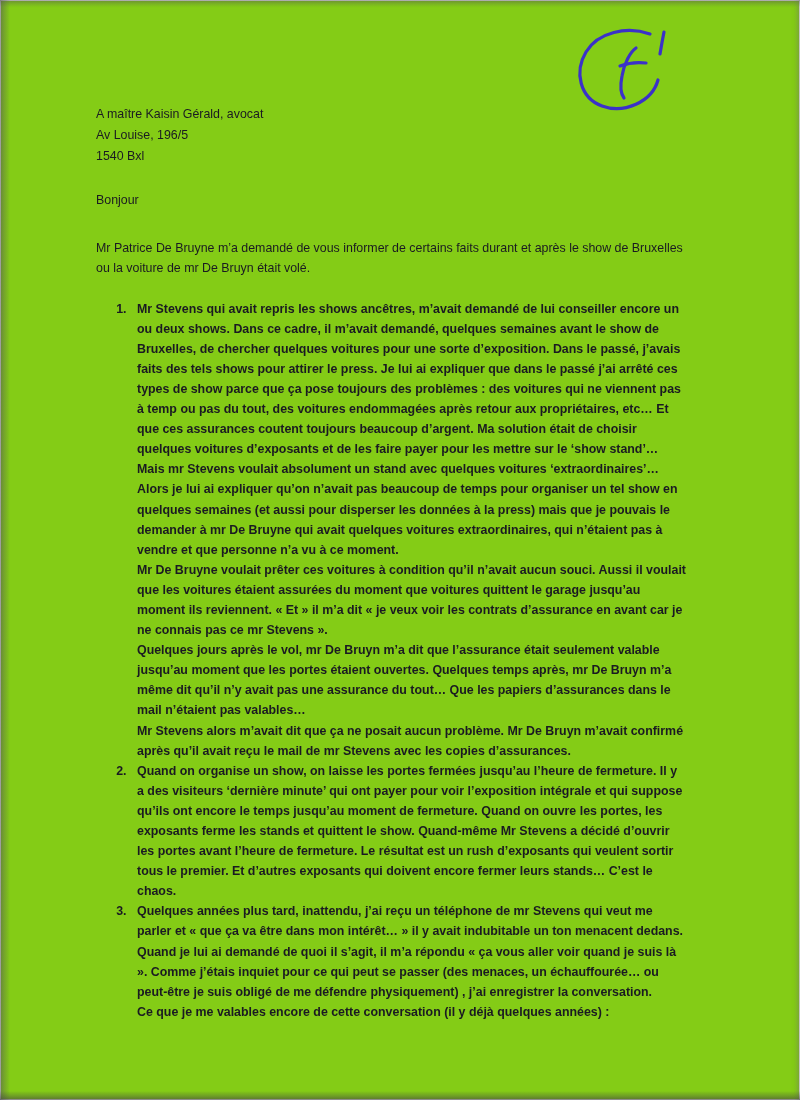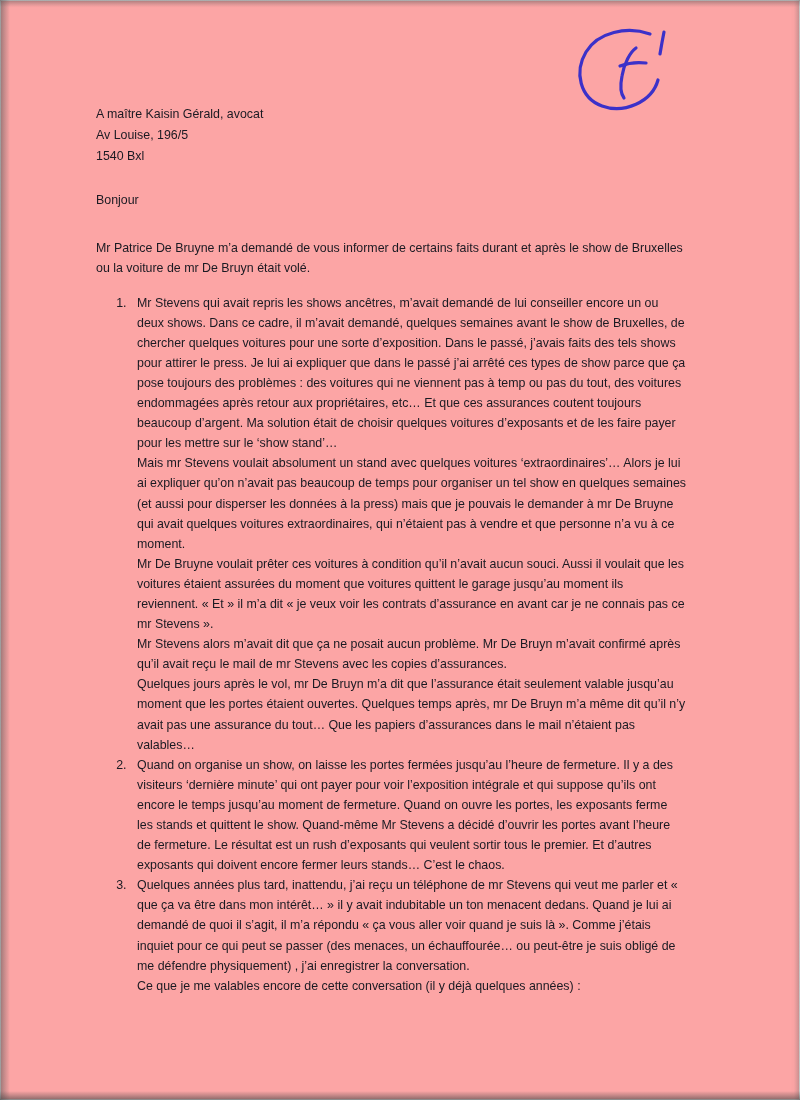--- a/index.html
+++ b/index.html
@@ -4,21 +4,21 @@
 <style>
   html, body {
     margin: 0;
     padding: 0;
     background: #8a8a8a;
   }
   .page {
     position: relative;
     width: 800px;
     height: 1100px;
-    background: #fca5a5;
+    background: #84cc16;
     overflow: hidden;
     font-family: "Liberation Sans", sans-serif;
     color: #1a1a22;
   }
   
   .page::before {
     content: "";
     position: absolute;
     inset: 0;
     box-shadow: inset 0 0 0 1px #e8e8e8, inset 6px 0 12px -8px rgba(0,0,0,0.18),
@@ -76,23 +76,24 @@
 
   .greeting {
     margin: 24px 0 12px 0;
   }
 
   .intro {
     margin: 28px 0 0 0;
   }
 
   ol.claims {
-    margin: 14px 0 0 0;
+    margin: 20px 0 0 0;
     padding-left: 34px;
     list-style: decimal;
+    font-weight: bold;
   }
   ol.claims > li {
     margin: 0 0 0 0;
     padding-left: 7px;
   }
   ol.claims > li::marker {
     font-size: 12.4px;
   }
   .para {
     margin: 0;
@@ -148,22 +149,22 @@
 
     <p class="greeting">Bonjour</p>
 
     <p class="intro">Mr Patrice De Bruyne m’a demandé de vous informer de certains faits durant et après le show de Bruxelles ou la voiture de mr De Bruyn était volé.</p>
 
     <ol class="claims">
       <li>
         <p class="para">Mr Stevens qui avait repris les shows ancêtres, m’avait demandé de lui conseiller encore un ou deux shows. Dans ce cadre, il m’avait demandé, quelques semaines avant le show de Bruxelles, de chercher quelques voitures pour une sorte d’exposition. Dans le passé, j’avais faits des tels shows pour attirer le press. Je lui ai expliquer que dans le passé j’ai arrêté ces types de show parce que ça pose toujours des problèmes : des voitures qui ne viennent pas à temp ou pas du tout, des voitures endommagées après retour aux propriétaires, etc… Et que ces assurances coutent toujours beaucoup d’argent. Ma solution était de choisir quelques voitures d’exposants et de les faire payer pour les mettre sur le ‘show stand’…</p>
         <p class="para gap">Mais mr Stevens voulait absolument un stand avec quelques voitures ‘extraordinaires’… Alors je lui ai expliquer qu’on n’avait pas beaucoup de temps pour organiser un tel show en quelques semaines (et aussi pour disperser les données à la press) mais que je pouvais le demander à mr De Bruyne qui avait quelques voitures extraordinaires, qui n’étaient pas à vendre et que personne n’a vu à ce moment.</p>
         <p class="para">Mr De Bruyne voulait prêter ces voitures à condition qu’il n’avait aucun souci. Aussi il voulait que les voitures étaient assurées du moment que voitures quittent le garage jusqu’au moment ils reviennent. « Et » il m’a dit « je veux voir les contrats d’assurance en avant car je ne connais pas ce mr Stevens ».</p>
+        <p class="para">Quelques jours après le vol, mr De Bruyn m’a dit que l’assurance était seulement valable jusqu’au moment que les portes étaient ouvertes. Quelques temps après, mr De Bruyn m’a même dit qu’il n’y avait pas une assurance du tout… Que les papiers d’assurances dans le mail n’étaient pas valables…</p>
         <p class="para">Mr Stevens alors m’avait dit que ça ne posait aucun problème. Mr De Bruyn m’avait confirmé après qu’il avait reçu le mail de mr Stevens avec les copies d’assurances.</p>
-        <p class="para">Quelques jours après le vol, mr De Bruyn m’a dit que l’assurance était seulement valable jusqu’au moment que les portes étaient ouvertes. Quelques temps après, mr De Bruyn m’a même dit qu’il n’y avait pas une assurance du tout… Que les papiers d’assurances dans le mail n’étaient pas valables…</p>
       </li>
       <li>
         <p class="para">Quand on organise un show, on laisse les portes fermées jusqu’au l’heure de fermeture. Il y a des visiteurs ‘dernière minute’ qui ont payer pour voir l’exposition intégrale et qui suppose qu’ils ont encore le temps jusqu’au moment de fermeture. Quand on ouvre les portes, les exposants ferme les stands et quittent le show. Quand-même Mr Stevens a décidé d’ouvrir les portes avant l’heure de fermeture. Le résultat est un rush d’exposants qui veulent sortir tous le premier. Et d’autres exposants qui doivent encore fermer leurs stands… C’est le chaos.</p>
       </li>
       <li>
         <p class="para">Quelques années plus tard, inattendu, j’ai reçu un téléphone de mr Stevens qui veut me parler et « que ça va être dans mon intérêt… » il y avait indubitable un ton menacent dedans. Quand je lui ai demandé de quoi il s’agit, il m’a répondu « ça vous aller voir quand je suis là ». Comme j’étais inquiet pour ce qui peut se passer (des menaces, un échauffourée… ou peut-être je suis obligé de me défendre physiquement) , j’ai enregistrer la conversation.</p>
         <p class="para">Ce que je me valables encore de cette conversation (il y déjà quelques années) :</p>
       </li>
     </ol>
   </div>

